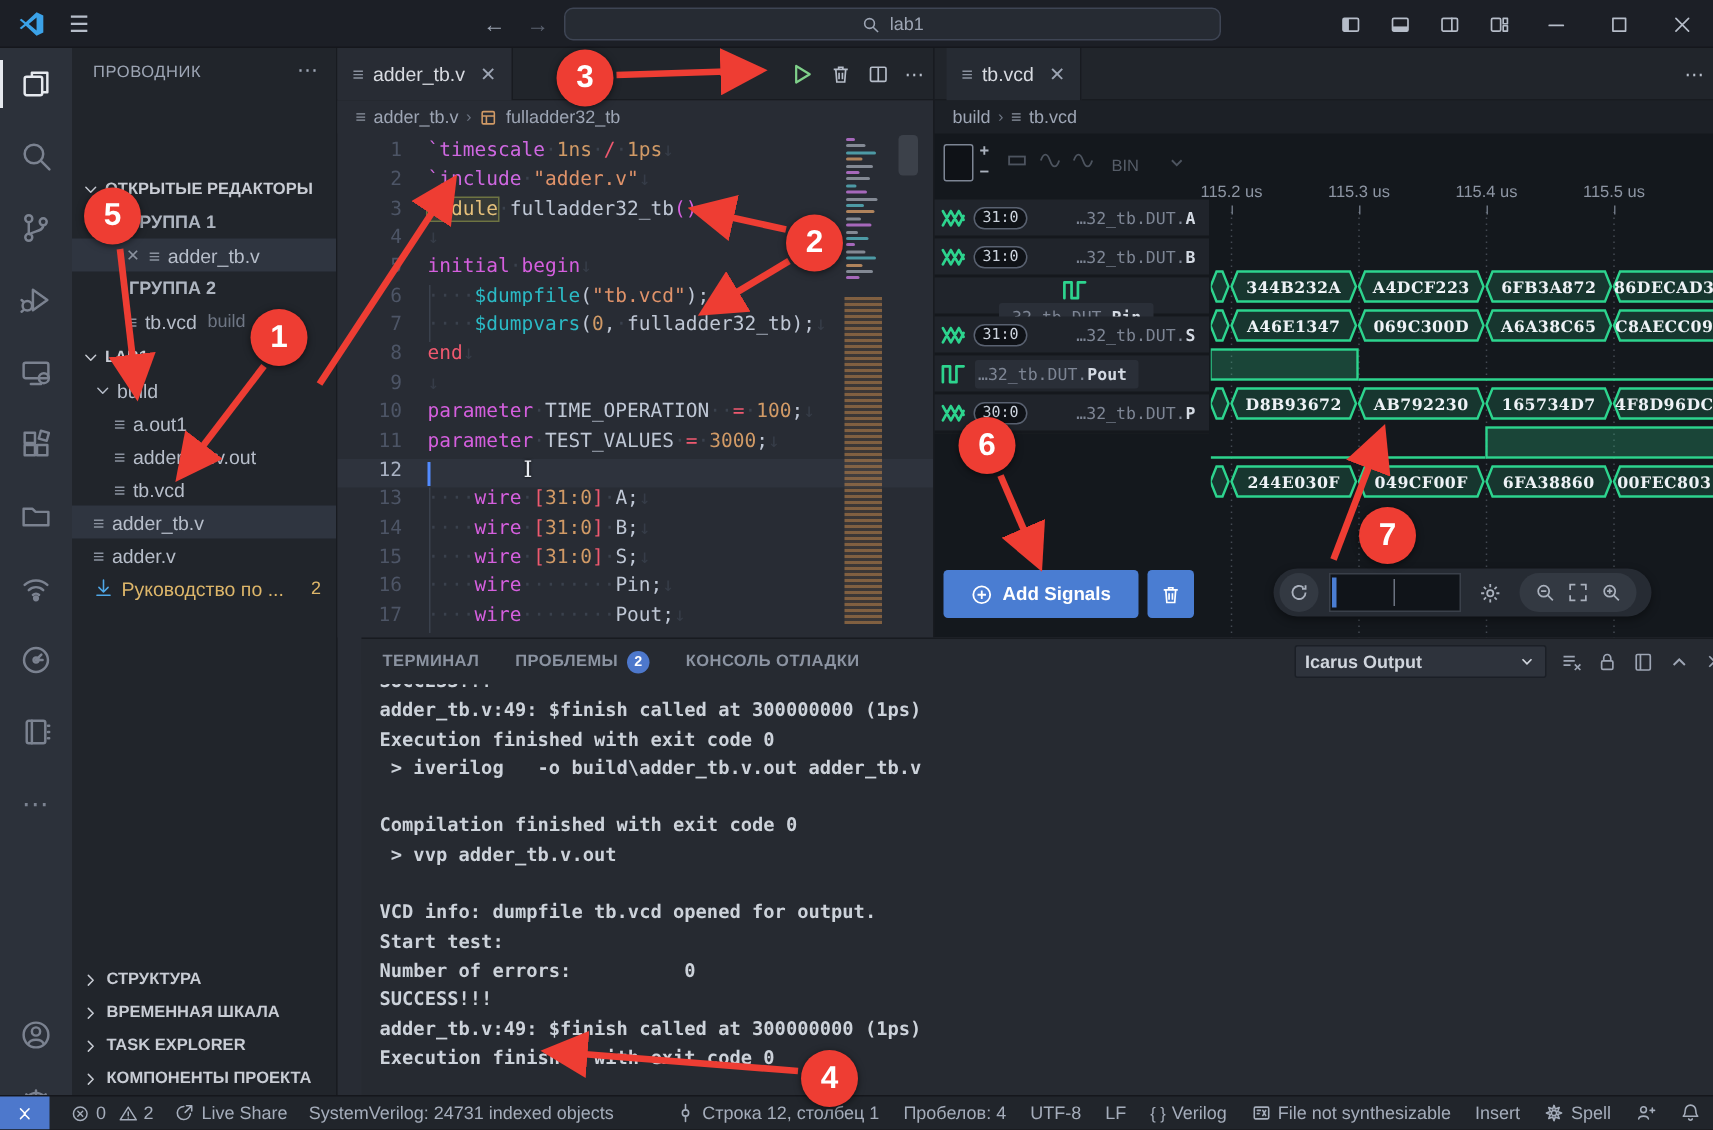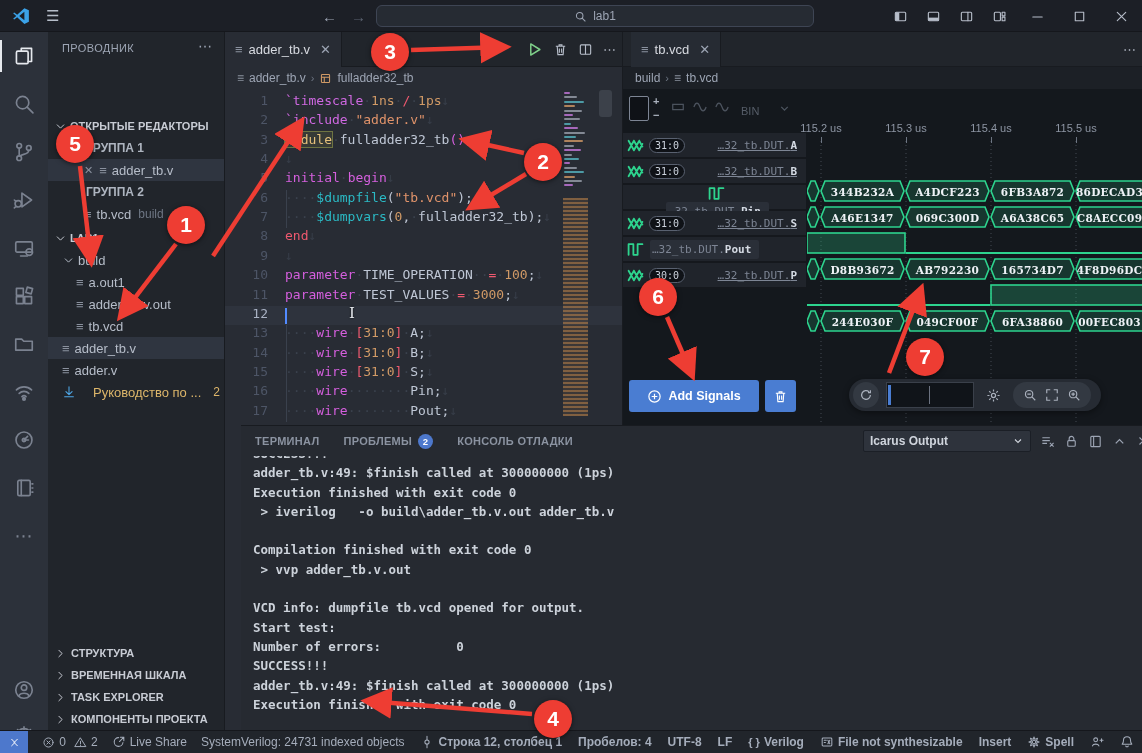--- a/index.html
+++ b/index.html
@@ -81,21 +81,21 @@
   .wv-dim{position:absolute;color:#4d545f;top:68px;}
   .wv-bin{position:absolute;color:#565d68;font-size:11px;font-weight:400;top:73px;}
   .ruler-lbl{position:absolute;top:45px;transform:translateX(-50%);font-size:11px;color:#8d95a3;}
   .ruler-tick{position:absolute;top:60px;width:1px;height:6px;background:#6b7380;}
   .sigrow{position:absolute;left:0;width:183px;height:26px;display:flex;align-items:center;border-bottom:2px solid #15181d;background:#20242b;}
   .sigrow .sic{color:#2dd48e;margin-left:4px;flex:0 0 auto;}
   .sigrow .rng{margin-left:5px;font-family:"DejaVu Sans Mono",monospace;font-size:10px;color:#ccd3dd;
     border:1px solid #596170;border-radius:8px;padding:0 5px;background:#0f1217;line-height:13px;}
   .sigrow .nm{font-family:"DejaVu Sans Mono",monospace;font-size:11px;color:#7d8594;}
   .sigrow .nm b{color:#d4dae3;font-weight:700;}
-  .sigrow.bus .nm{margin-left:auto;margin-right:9px;text-decoration:underline;}
+  .sigrow.bus .nm{margin-left:auto;margin-right:9px;}
   .sigrow.bit .nm{margin-left:6px;background:#2a2f38;padding:3px 8px 3px 2px;border-radius:2px;}
   .addsig{position:absolute;left:6px;top:348px;width:130px;height:32px;background:#4a7dd2;border-radius:3px;
     display:flex;align-items:center;justify-content:center;gap:6px;color:#fff;font-size:12.5px;font-weight:600;}
   .wv-trash{position:absolute;left:142px;top:348px;width:31px;height:32px;background:#4a7dd2;border-radius:3px;
     display:flex;align-items:center;justify-content:center;color:#fff;}
   .zoombar{position:absolute;left:226px;top:347px;width:252px;height:32px;background:#262b33;border-radius:16px;
     display:flex;align-items:center;box-shadow:0 2px 6px rgba(0,0,0,.4);}
   .zb-refresh{width:26px;height:26px;border-radius:50%;background:#333942;color:#aab1bd;display:flex;align-items:center;justify-content:center;margin-left:4px;}
   .zb-range{position:relative;width:88px;height:26px;background:#101419;border:1px solid #3a404a;margin-left:7px;}
   .zb-range .lft{position:absolute;left:1px;top:2px;width:3px;height:20px;background:#4a7dd2;}
@@ -113,21 +113,21 @@
   .pselect{display:flex;align-items:center;justify-content:space-between;width:168px;height:22px;background:#2e333c;
     border:1px solid #1b1f26;border-radius:2px;padding:0 6px;color:#d0d5dd;font-size:12px;}
   .term{position:absolute;left:12px;top:18px;z-index:1;font-family:"DejaVu Sans Mono",monospace;
     font-size:12.5px;color:#ccd2da;line-height:19.3px;white-space:pre;}
   
   .statusbar{position:absolute;left:0;top:730px;width:100%;height:23px;background:#21252b;border-top:1px solid #15171c;
     display:flex;align-items:center;font-size:12px;color:#a5adbb;}
   .sb-remote{width:33px;height:23px;background:#4d78cc;color:#fff;display:flex;align-items:center;justify-content:center;}
   .st-item{display:flex;align-items:center;gap:4px;margin-left:14px;white-space:nowrap;}
   .st-right{display:flex;align-items:center;margin-left:auto;margin-right:8px;}
-  .st-right .st-item{margin-left:16px;font-weight:bold;}
+  .st-right .st-item{margin-left:16px;}
   
   .anno-svg{position:absolute;left:0;top:0;width:1142px;height:753px;z-index:50;pointer-events:none;}
   .anno-circle{position:absolute;width:38px;height:38px;border-radius:50%;background:#ee3d33;z-index:51;
     display:flex;align-items:center;justify-content:center;color:#fff;font-size:21px;font-weight:700;
     box-shadow:0 1px 5px rgba(0,0,0,.55);pointer-events:none;}
 </style>
 </head>
 <body>
 
 <div class="window">
@@ -359,21 +359,21 @@
           <span class="lbl">tb.vcd</span>
         </div>
         <div class="sb-row sel" style="padding-left: 14px;">
           <span class="fic">≡</span>
           <span class="lbl">adder_tb.v</span>
         </div>
         <div class="sb-row" style="padding-left: 14px;">
           <span class="fic">≡</span>
           <span class="lbl">adder.v</span>
         </div>
-        <div class="sb-row warn" style="padding-left: 14px; gap: 12px;">
+        <div class="sb-row warn" style="padding-left: 14px;">
           <span style="color: rgb(79, 168, 232); margin-right: 5px;">
             <svg viewBox="0 0 16 16" width="14" height="14" fill="none" stroke="currentColor" stroke-width="1.2" stroke-linecap="round" stroke-linejoin="round">
               <path d="M8 2v8M4.5 7.5 8 11l3.5-3.5M3 13.5h10"></path>
             </svg>
           </span>
           <span class="lbl">Руководство по ...</span>
           <span class="badge">2</span>
         </div>
       </div>
     <div class="sb-bottom" id="sb-bottom">

